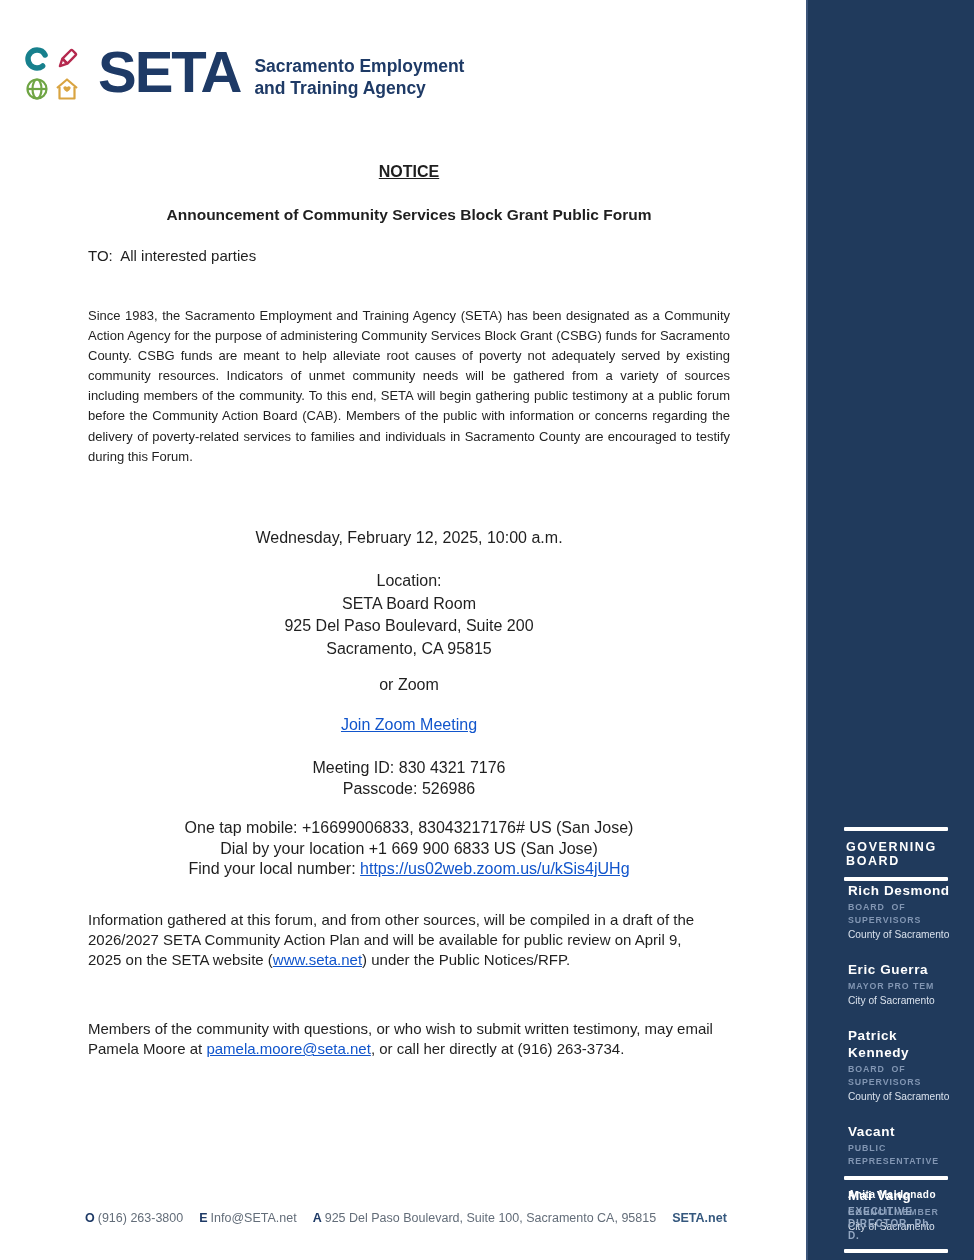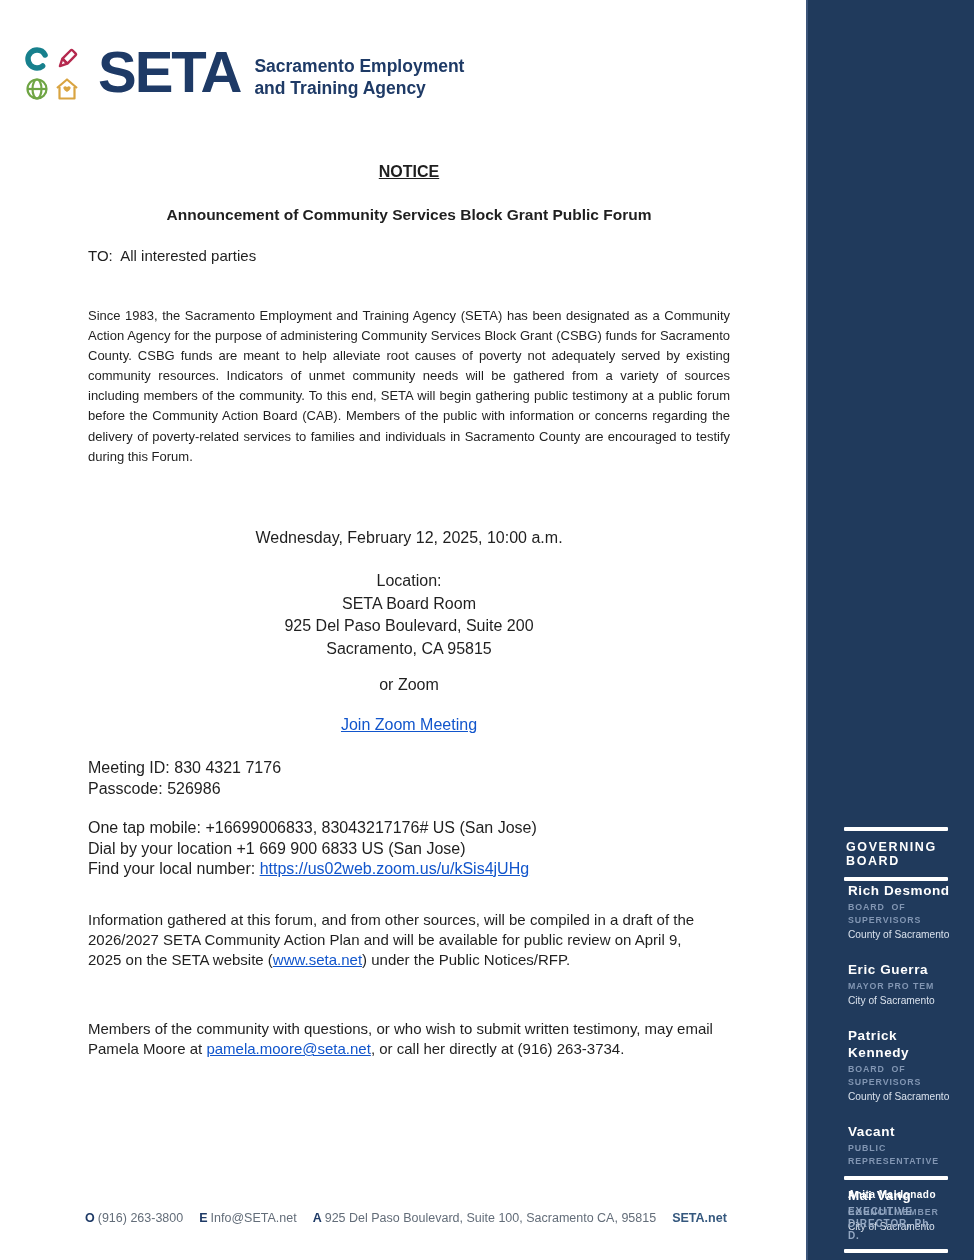--- a/index.html
+++ b/index.html
@@ -59,22 +59,22 @@
     font-size: 13px; line-height: 20.1px;
     text-align: justify;
   }
   .datetime-line { position: absolute; top: 529px; left: 88px; width: 642px; text-align: center; }
   .location-block {
     position: absolute; top: 570px; left: 88px; width: 642px;
     text-align: center; line-height: 22.5px;
   }
   .orzoom-line { position: absolute; top: 676px; left: 88px; width: 642px; text-align: center; }
   .join-line { position: absolute; top: 716px; left: 88px; width: 642px; text-align: center; }
-  .meeting-block { position: absolute; top: 757px; left: 88px; width: 642px; text-align: left; line-height: 21px; }
-  .onetap-block { position: absolute; top: 818px; left: 88px; width: 642px; text-align: left; line-height: 20.5px; }
+  .meeting-block { position: absolute; top: 757px; left: 88px; width: 642px; text-align: center; line-height: 21px; }
+  .onetap-block { position: absolute; top: 818px; left: 88px; width: 642px; text-align: center; line-height: 20.5px; }
   .para2 { position: absolute; top: 910px; left: 88px; width: 630px; font-size: 15px; line-height: 20.2px; }
   .para3 { position: absolute; top: 1019px; left: 88px; width: 630px; font-size: 15px; line-height: 20.2px; }
   .link { color: #1155cc; text-decoration: underline; cursor: pointer; }
 
   
   .footer {
     position: absolute; top: 1211px; left: 85px; width: 640px;
     display: flex; align-items: baseline; gap: 6px;
     font-size: 12.5px; color: #636d79;
   }

